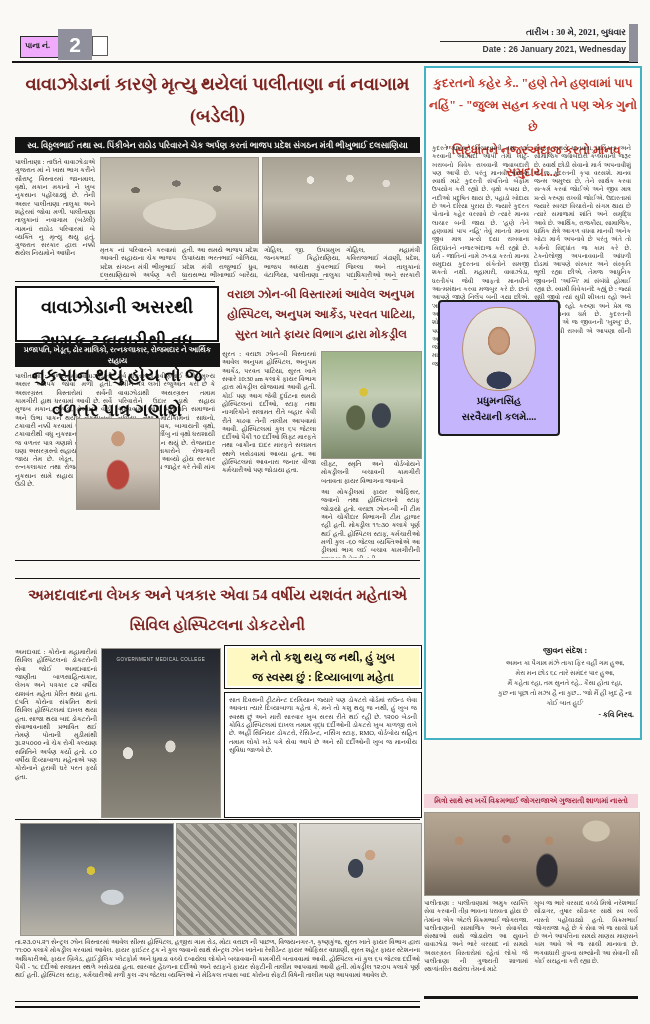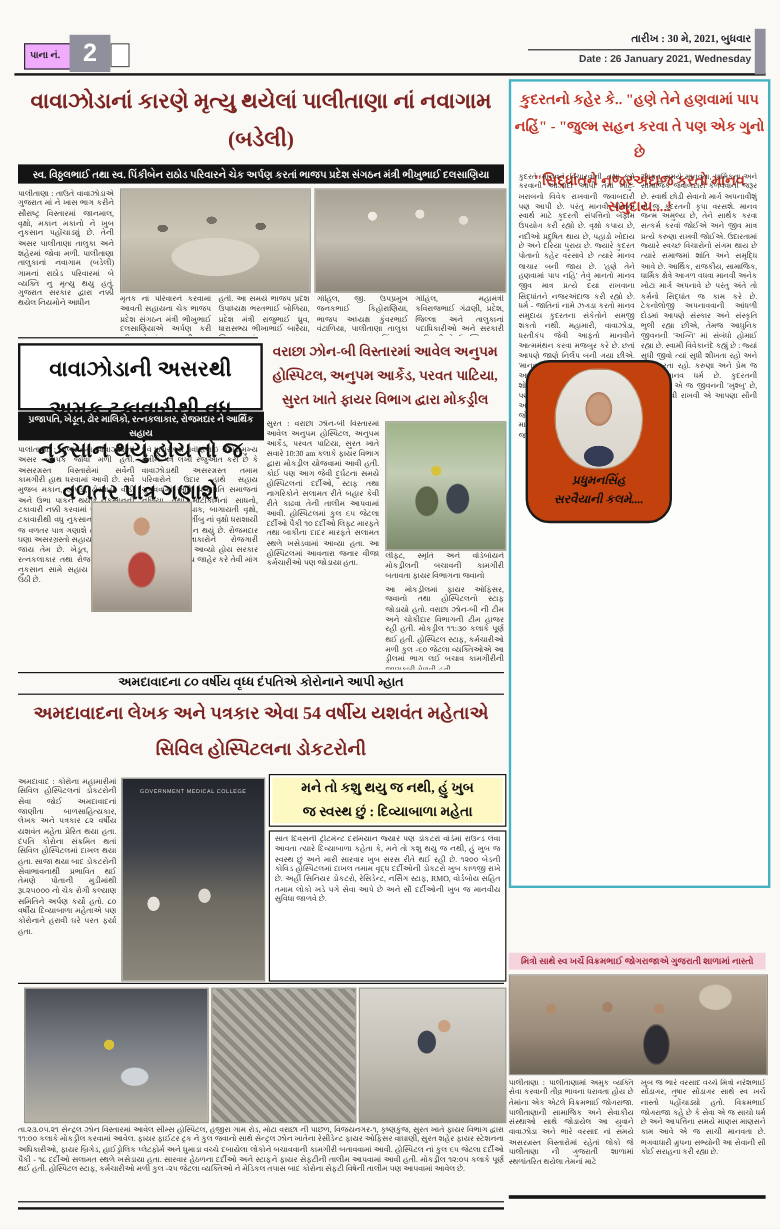--- a/index.html
+++ b/index.html
@@ -111,21 +111,20 @@
 
   <div class="abs hl maroon pre" style="left:222px;top:284px;width:198px;height:62px;font-size:11.5px;line-height:1.75;">વરાછા ઝોન-બી વિસ્તારમાં આવેલ અનુપમ
 હોસ્પિટલ, અનુપમ આર્કેડ, પરવત પાટિયા,
 સુરત ખાતે ફાયર વિભાગ દ્વારા મોકડ્રીલ યોજાઈ</div>
   <div class="abs t" style="left:222px;top:350px;width:94px;height:208px;">સુરત : વરાછા ઝોન-બી વિસ્તારમાં આવેલ અનુપમ હોસ્પિટલ, અનુપમ આર્કેડ, પરવત પાટિયા, સુરત ખાતે સવારે 10:30 am કલાકે ફાયર વિભાગ દ્વારા મોકડ્રીલ યોજવામાં આવી હતી. કોઈ પણ આગ જેવી દુર્ઘટના સમયે હોસ્પિટલનાં દર્દીઓ, સ્ટાફ તથા નાગરિકોને સલામત રીતે બહાર કેવી રીતે કાઢવા તેની તાલીમ આપવામાં આવી. હોસ્પિટલમાં કુલ ૬૫ જેટલા દર્દીઓ પૈકી ૧૦ દર્દીઓ લિફ્ટ મારફતે તથા બાકીના દાદર મારફતે સલામત સ્થળે ખસેડવામાં આવ્યા હતા. આ હોસ્પિટલમાં આવનારા જનાર વીજા કર્મચારીઓ પણ જોડાયા હતા.</div>
   <div class="abs ph ph-mockdrill" style="left:321px;top:351px;width:99px;height:106px;"></div>
   <div class="abs t" style="left:321px;top:460px;width:99px;height:26px;">લીફ્ટ, સ્મૃતિ અને વોર્ડબોયને મોકડ્રીલની બચાવની કામગીરી બતાવતા ફાયર વિભાગના જવાનો</div>
   <div class="abs t" style="left:321px;top:488px;width:99px;height:70px;">આ મોકડ્રીલમાં ફાયર ઓફિસર, જવાનો તથા હોસ્પિટલનો સ્ટાફ જોડાયો હતો. વરાછા ઝોન-બી ની ટીમ અને ચોકીદાર વિભાગની ટીમ હાજર રહી હતી. મોકડ્રીલ ૧૧:૩૦ કલાકે પૂર્ણ થઈ હતી. હોસ્પિટલ સ્ટાફ, કર્મચારીઓ મળી કુલ -૬૦ જેટલા વ્યક્તિઓએ આ ડ્રીલમાં ભાગ લઈ બચાવ કામગીરીની જાણકારી મેળવી હતી.</div>
 
   <div class="abs rule" style="left:15px;top:560px;width:405px;height:1px;"></div>
-  <div class="abs hl" style="left:15px;top:562px;width:405px;height:15px;font-size:10.5px;line-height:15px;color:#101010;">અમદાવાદના ૮૦ વર્ષીય વૃધ્ધ દંપતિએ કોરોનાને આપી મ્હાત</div>
   <div class="abs rule" style="left:15px;top:578px;width:405px;height:1px;"></div>
 
   <div class="abs hl maroon pre" style="left:15px;top:580px;width:405px;height:62px;font-size:15px;line-height:2.0;">અમદાવાદના લેખક અને પત્રકાર એવા 54 વર્ષીય યશવંત મહેતાએ સિવિલ હોસ્પિટલના ડોકટરોની
 સેવાભાવનાથી પ્રેરિત થઈને પોતાની મુડીમાંથી રૂા.૨૫૦૦૦નો ચેક રોગી કલ્યાણ સમિતિને અર્પણ કર્યો</div>
 
   <div class="abs t" style="left:15px;top:648px;width:82px;height:168px;">અમદાવાદ : કોરોના મહામારીમાં સિવિલ હોસ્પિટલનાં ડોકટરોની સેવા જોઈ અમદાવાદનાં જાણીતા બાળસાહિત્યકાર, લેખક અને પત્રકાર ૮૨ વર્ષીય યશવંત મહેતા પ્રેરિત થયા હતા. દંપતિ કોરોના સંક્રમિત થતાં સિવિલ હોસ્પિટલમાં દાખલ થયા હતા. સાજા થયા બાદ ડોકટરોની સેવાભાવનાથી પ્રભાવિત થઈ તેમણે પોતાની મુડીમાંથી રૂા.૨૫૦૦૦ નો ચેક રોગી કલ્યાણ સમિતિને અર્પણ કર્યો હતો. ૮૦ વર્ષીય દિવ્યાબાળા મહેતાએ પણ કોરોનાને હરાવી ઘરે પરત ફર્યા હતા.</div>
 
   <div class="abs ph ph-medical" style="left:101px;top:648px;width:118px;height:168px;">
     <div style="margin-top:8px;text-align:center;font-size:4.5px;letter-spacing:.5px;color:#d8d8d4;font-family:'Liberation Sans',sans-serif;">GOVERNMENT MEDICAL COLLEGE</div>
   </div>
@@ -147,26 +146,35 @@
   <div class="abs t" style="left:15px;top:938px;width:405px;height:60px;">તા.૨૩.૦૫.૨૧ સેન્ટ્રલ ઝોન વિસ્તારમાં આવેલ સીમ્સ હોસ્પિટલ, હજીરા ગામ રોડ, મોટા વરાછા ની પાછળ, વિજયનગર-૧, કૃષ્ણકુંજ, સુરત ખાતે ફાયર વિભાગ દ્વારા ૧૧:૦૦ કલાકે મોકડ્રીલ કરવામાં આવેલ. ફાયર ફાઈટર ટ્રક ને કુલ જવાનો સાથે સેન્ટ્રલ ઝોન ખાતેના રેસીડેન્ટ ફાયર ઓફિસર વાઘાણી, સુરત શહેર ફાયર સ્ટેશનના અધિકારીઓ, ફાયર બ્રિગેડ, હાઈડ્રોલિક પ્લેટફોર્મ અને ધુમાડા વચ્ચે દબાયેલા લોકોને બચાવવાની કામગીરી બતાવવામાં આવી. હોસ્પિટલ નાં કુલ ૬૫ જેટલા દર્દીઓ પૈકી - ૧૮ દર્દીઓ સલામત સ્થળે ખસેડાયા હતા. સારવાર હેઠળના દર્દીઓ અને સ્ટાફને ફાયર સેફટીની તાલીમ આપવામાં આવી હતી. મોકડ્રીલ ૧૨:૦૫ કલાકે પૂર્ણ થઈ હતી. હોસ્પિટલ સ્ટાફ, કર્મચારીઓ મળી કુલ -૨૫ જેટલા વ્યક્તિઓ ને મેડિકલ તપાસ બાદ કોરોના સેફટી વિષેની તાલીમ પણ આપવામાં આવેલ છે.</div>
   <div class="abs" style="left:15px;top:1001px;width:405px;height:4px;border-top:1px solid #141414;border-bottom:2.5px solid #141414;"></div>
 
   <div class="abs" style="left:424px;top:66px;width:214px;height:670px;border:2px solid #45b2c4;background:#fdfdfb;">
     <div class="hl red pre" style="margin:4px 3px 2px 3px;font-size:12px;line-height:1.85;">કુદરતનો કહેર કે.. "હણે તેને હણવામાં પાપ
 નહિં" - "જુલ્મ સહન કરવા તે પણ એક ગુનો છે
 "સિદ્ધાંતને નજરઅંદાજ કરતો માનવ સમુદાય....!</div>
     <div style="position:absolute;left:6px;top:76px;width:97px;height:582px;" class="t2">કુદરતે માનવને વિચારવાની તથા કર્મ કરવાની આઝાદી આપી તેમાં ખોટું-ખરાબનો વિવેક રાખવાની જવાબદારી પણ આપી છે. પરંતુ માનવી પોતાનાં સ્વાર્થ માટે કુદરતી સંપત્તિનો બેફામ ઉપયોગ કરી રહ્યો છે. વૃક્ષો કપાય છે, નદીઓ પ્રદુષિત થાય છે, પહાડો ખોદાય છે અને દરિયા પુરાય છે. જ્યારે કુદરત પોતાનો કહેર વરસાવે છે ત્યારે માનવ લાચાર બની જાય છે. 'હણે તેને હણવામાં પાપ નહિ' તેવું માનતો માનવ જીવ માત્ર પ્રત્યે દયા રાખવાના સિદ્ધાંતને નજરઅંદાજ કરી રહ્યો છે. ધર્મ - જાતિનાં નામે ઝગડા કરતો માનવ સમુદાય કુદરતના સંકેતોને સમજી શકતો નથી. મહામારી, વાવાઝોડા, ધરતીકંપ જેવી આફતો માનવીને આત્મમંથન કરવા મજબુર કરે છે. છતાં આપણે જાણે નિર્લેપ બની ગયા છીએ. 'માનવ સેવા એ જ પ્રભુ સેવા' કહેનારા આપણે આપત્તિ સમયે પણ સ્વાર્થ શોધીએ છીએ. જુલ્મ સહન કરવો તે પણ એક ગુનો છે તે સત્ય સમજીને અન્યાય સામે અવાજ ઉઠાવવો જોઈએ. કુદરતનો કહેર એ માનવજાત માટે ચેતવણી છે કે હજુ પણ સમય છે, જાગો અને કુદરત સાથે સુમેળ સાધો.</div>
     <div style="position:absolute;left:108px;top:76px;width:97px;height:500px;" class="t2">આફત સમયે માનવતા, ધાર્મિકતા અને સામાજિક જવાબદારી કેળવવાની જરૂર છે. સ્વાર્થ છોડી સેવાનો માર્ગ અપનાવીશું તો જ કુદરતની કૃપા વરસશે. માનવ જન્મ અમુલ્ય છે, તેને સાર્થક કરવા સત્કર્મ કરવાં જોઈએ અને જીવ માત્ર પ્રત્યે કરુણા રાખવી જોઈએ. ઉદારતામાં જ્યારે સ્વચ્છ વિચારોનો સંગમ થાય છે ત્યારે સમાજમાં શાંતિ અને સમૃદ્ધિ આવે છે. આર્થિક, રાજકીય, સામાજિક, ધાર્મિક ક્ષેત્રે આગળ વધવા માનવી અનેક ખોટા માર્ગ અપનાવે છે પરંતુ અંતે તો કર્મનો સિદ્ધાંત જ કામ કરે છે. ટેકનોલોજી અપનાવવાની આંધળી દોડમાં આપણે સંસ્કાર અને સંસ્કૃતિ ભુલી રહ્યા છીએ, તેમજ આધુનિક જીવનની 'અગ્નિ' માં સંબંધો હોમાઈ રહ્યા છે. સ્વામી વિવેકાનંદે કહ્યું છે : જ્યાં સુધી જીવો ત્યાં સુધી શીખતા રહો અને સેવા કરતા રહો. કરુણા અને પ્રેમ જ સાચો માનવ ધર્મ છે. કુદરતની મહેરબાની એ જ જીવનની 'ખુશ્બુ' છે, તેને જાળવી રાખવી એ આપણા સૌની ફરજ છે...</div>
 
-    <div style="position:absolute;left:12px;top:232px;width:118px;height:132px;border:2px solid #1c1c1c;border-radius:20px;background:#c2410c;text-align:center;font-style:italic;">
+    <div style="position:absolute;left:12px;top:232px;width:118px;height:132px;border:2px solid #1c1c1c;border-radius:4px;background:#c4b5fd;text-align:center;">
       <div class="ph-face" style="width:72px;height:82px;border-radius:50%/55%;margin:5px auto 2px auto;border:1px solid #b7906f;"></div>
       <div class="hl pre" style="font-size:10px;line-height:1.6;color:#101010;">પ્રધુમનસિંહ
 સરવૈયાની કલમે....</div>
     </div>
 
+    <div style="position:absolute;left:70px;top:578px;width:138px;background:#fdfdfb;text-align:center;">
+      <div style="font-size:8px;font-weight:bold;color:#101010;">જીવન સંદેશ :</div>
+      <div class="pre" style="font-size:6.6px;line-height:1.5;color:#2a2a2a;margin-top:2px;">અમન કા પૈગામ મંઝે તાકા ફિર વહીં ગમ હુઆ,
+મેરા મન છોડ ૬૮ તારે સમંદર પાર હુઆ,
+મૈં કહેતા રહા, તમ સુનતે રહે.. કૈસા હોતા રહા,
+કુછ ના પૂછા તો મઝા હૈ ના કુછ... 'જો મૈં હી ખુદ હૈ ના
+કોઈ બાત હુઈ'</div>
+      <div style="font-size:7.5px;font-weight:bold;text-align:right;margin-top:3px;color:#101010;">- કવિ નિરવ.</div>
+    </div>
   </div>
 
   <div class="abs hl" style="left:424px;top:794px;width:214px;height:14px;background:#f5d3dc;color:#a3263c;font-size:7.4px;line-height:14px;">મિત્રો સાથે સ્વ ખર્ચે વિક્રમભાઈ જોગરાજાએ ગુજરાતી શાળામાં નાસ્તો પહોંચાડ્યો</div>
   <div class="abs ph ph-rain" style="left:424px;top:812px;width:214px;height:82px;"></div>
   <div class="abs t2" style="left:424px;top:899px;width:104px;height:92px;">પાલીતાણા : પાલીતાણામાં અમુક વ્યક્તિ સેવા કરવાની તીવ્ર ભાવના ધરાવતા હોય છે તેમાંના એક એટલે વિક્રમભાઈ જોગરાજા. પાલીતાણાની સામાજિક અને સેવાકીય સંસ્થાઓ સાથે જોડાયેલ આ યુવાને વાવાઝોડા અને ભારે વરસાદ નાં સમયે અસરગ્રસ્ત વિસ્તારોમાં રહેતાં લોકો જે પાલીતાણા ની ગુજરાતી શાળામાં સ્થળાંતરિત થયેલા તેમનાં માટે</div>
   <div class="abs t2" style="left:534px;top:899px;width:104px;height:92px;">ખુબ જ ભારે વરસાદ વચ્ચે મિત્રો નરેશભાઈ સોંડાગર, તુષાર સોંડાગર સાથે સ્વ ખર્ચે નાસ્તો પહોંચાડ્યો હતો. વિક્રમભાઈ જોગરાજા કહે છે કે સેવા એ જ સાચો ધર્મ છે અને આપત્તિના સમયે માણસ માણસને કામ આવે એ જ સાચી માનવતા છે. ભગવાધારી ગ્રુપના સભ્યોની આ સેવાની સૌ કોઈ સરાહના કરી રહ્યા છે.</div>
   <div class="abs rule" style="left:424px;top:996px;width:214px;height:3px;"></div>
 
 </div>
 

